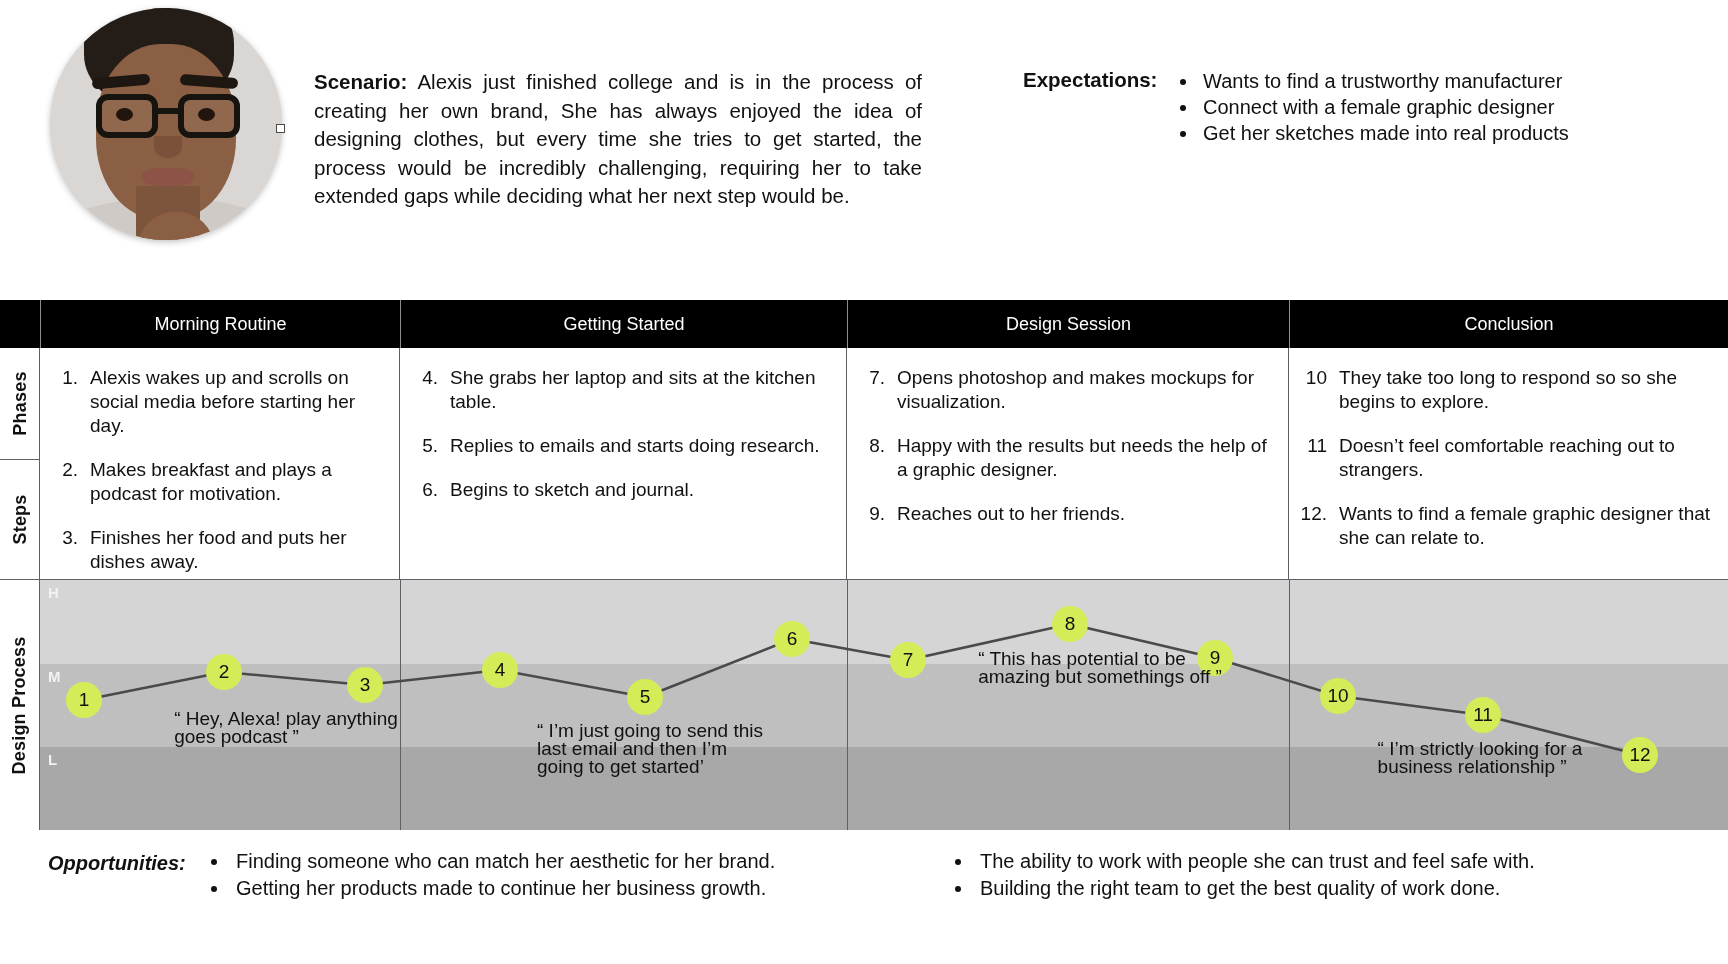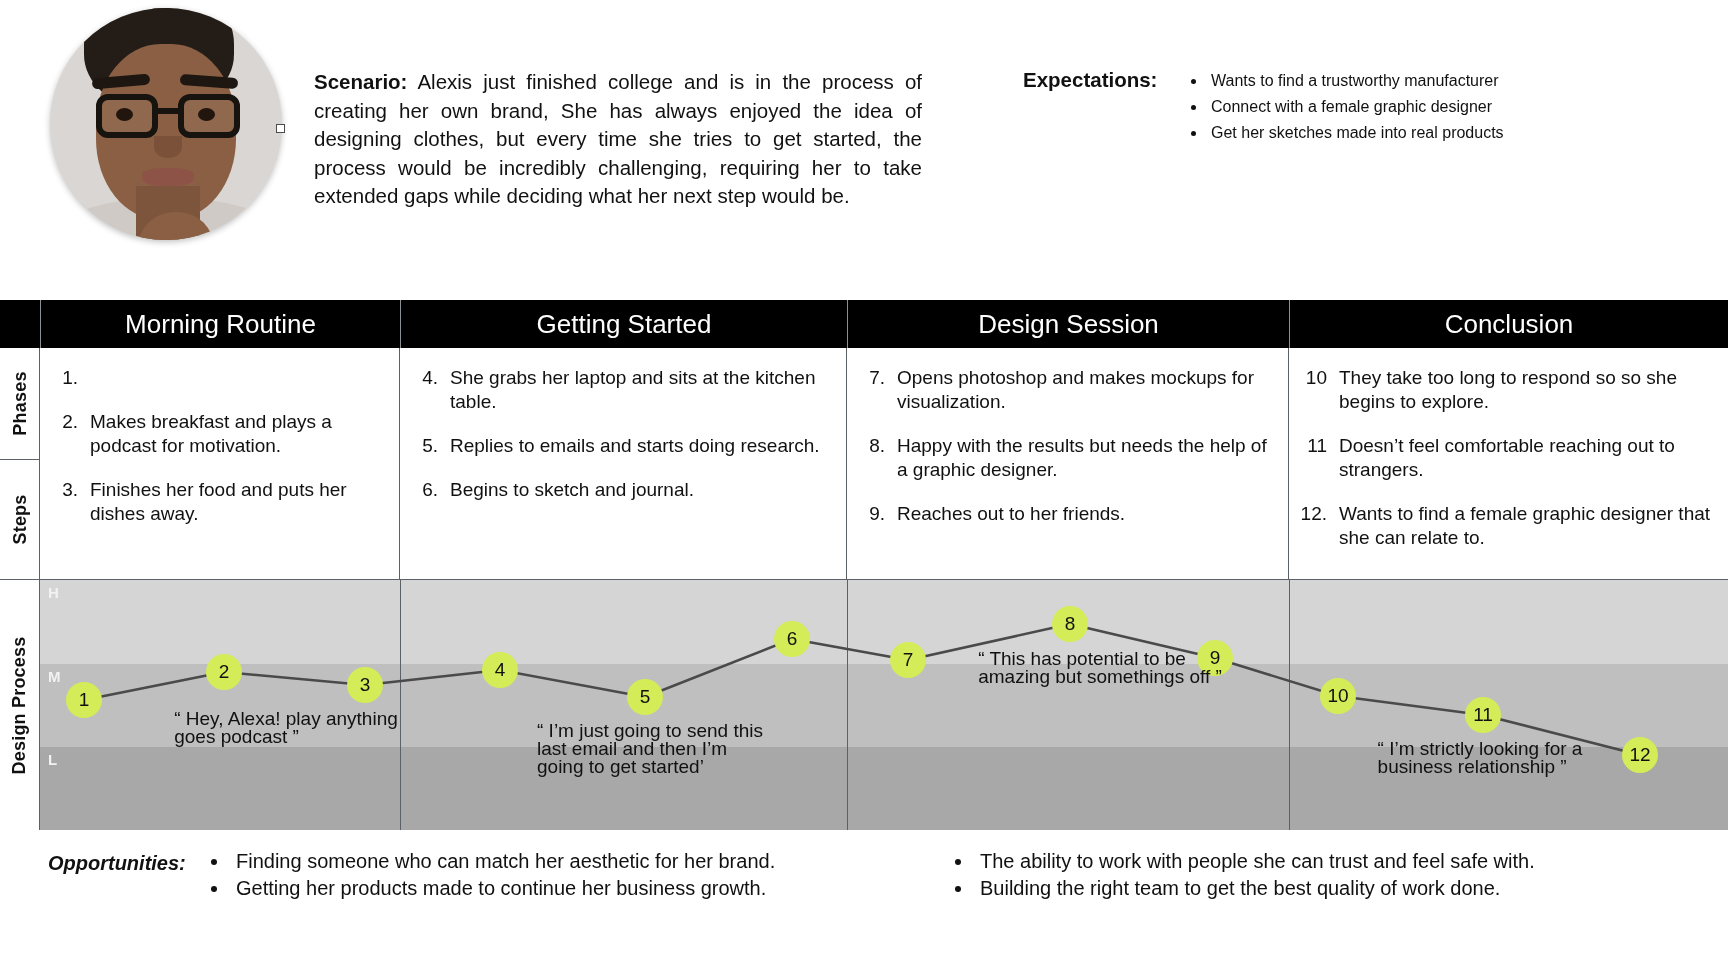--- a/index.html
+++ b/index.html
@@ -86,34 +86,34 @@
     text-align: justify; text-justify: inter-word;
   }
   .scenario b { font-weight: 700; }
 
   .expect-label {
     position: absolute; left: 1015px; top: 68px;
     font-size: 20.5px; font-weight: 700;
   }
   .expect-list { position: absolute; left: 1175px; top: 68px; width: 520px; }
   .expect-list li {
-    list-style: disc; margin-left: 24px;
-    font-size: 16px; line-height: 26px; padding-left: 4px;
+    list-style: disc; margin-left: 16px;
+    font-size: 20px; line-height: 26px; padding-left: 4px;
   }
 
   
   .table { position: absolute; left: 0; top: 300px; width: 1728px; height: 530px; }
 
   .header-row {
     position: absolute; left: 0; top: 0; width: 1728px; height: 48px;
     background: #000000; display: flex;
   }
   .header-row .corner { width: 40px; height: 48px; background:#000; flex:0 0 40px; }
   .header-row .phase-cell {
-    height: 48px; color: #ffffff; font-size: 26px;
+    height: 48px; color: #ffffff; font-size: 18px;
     display: flex; align-items: center; justify-content: center;
     border-left: 1px solid #8a8f96;
   }
   .header-row .phase-cell:first-of-type { border-left: 1px solid #8a8f96; }
 
   .body-area {
     position: absolute; left: 0; top: 48px; width: 1728px; height: 482px;
   }
 
   .rail {
@@ -259,20 +259,21 @@
         </div>
       </div>
 
       <div class="grid">
 
         <div class="steps-band">
 
           <div class="steps-col" style="width:360px">
             <div class="step">
               <div class="num">1.</div>
+              <div class="txt">Alexis wakes up and scrolls on social media before starting her day.</div>
             </div>
             <div class="step">
               <div class="num">2.</div>
               <div class="txt">Makes breakfast and plays a podcast for motivation.</div>
             </div>
             <div class="step">
               <div class="num">3.</div>
               <div class="txt">Finishes her food and puts her dishes away.</div>
             </div>
           </div>

